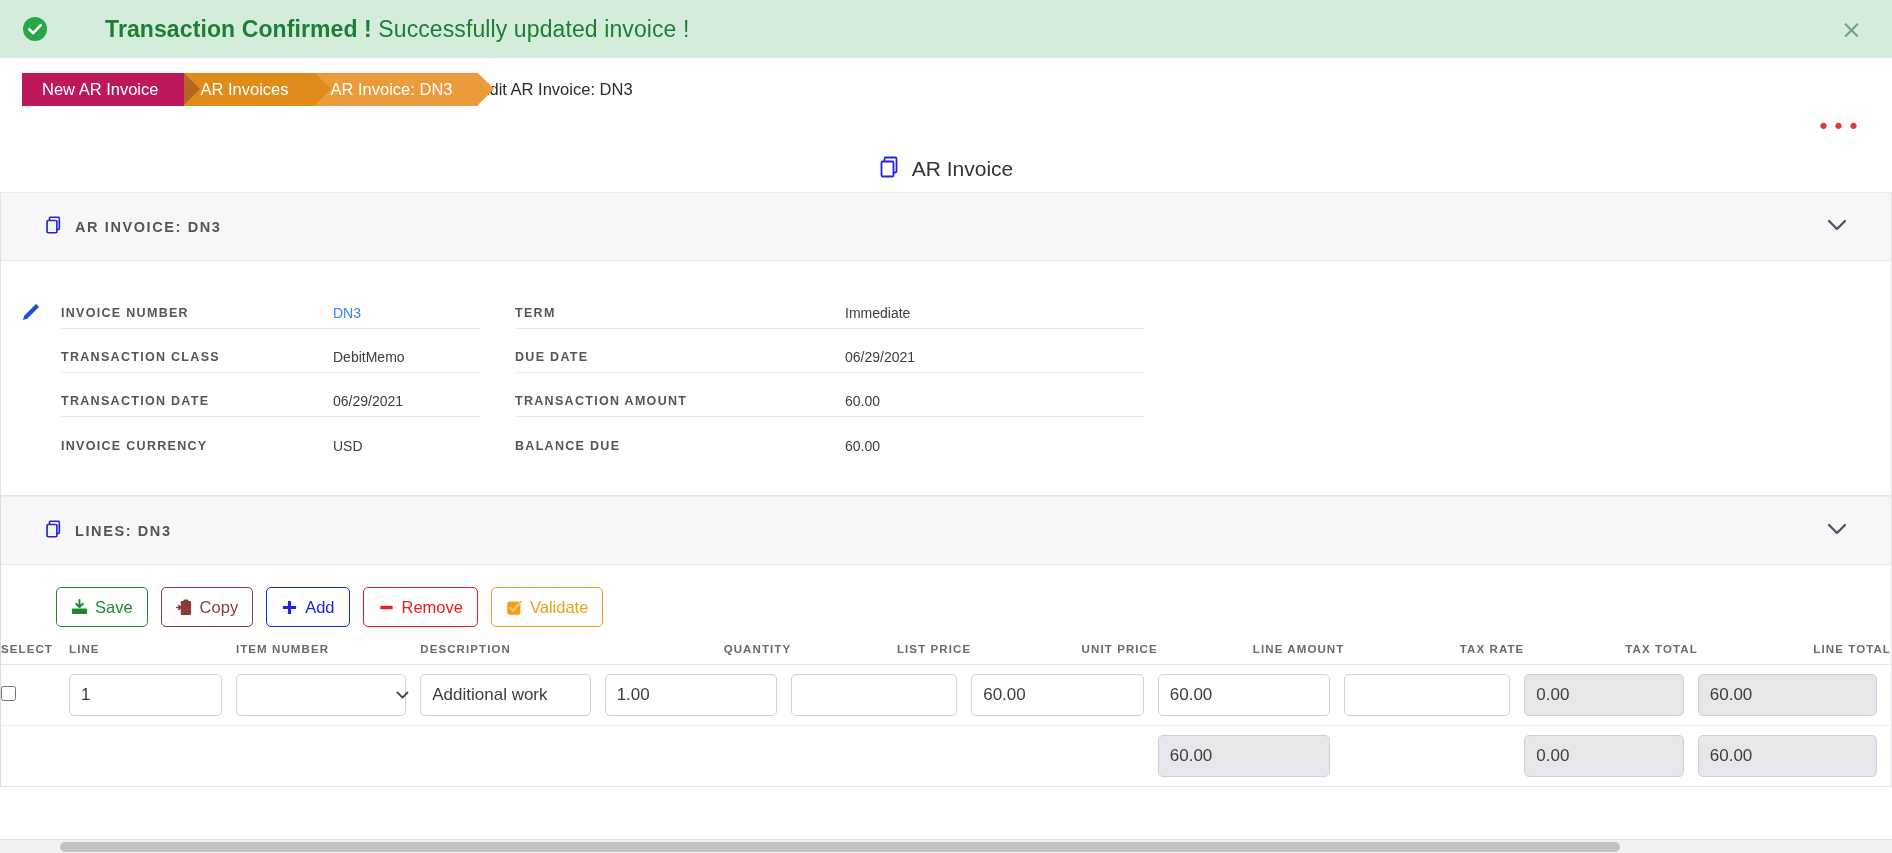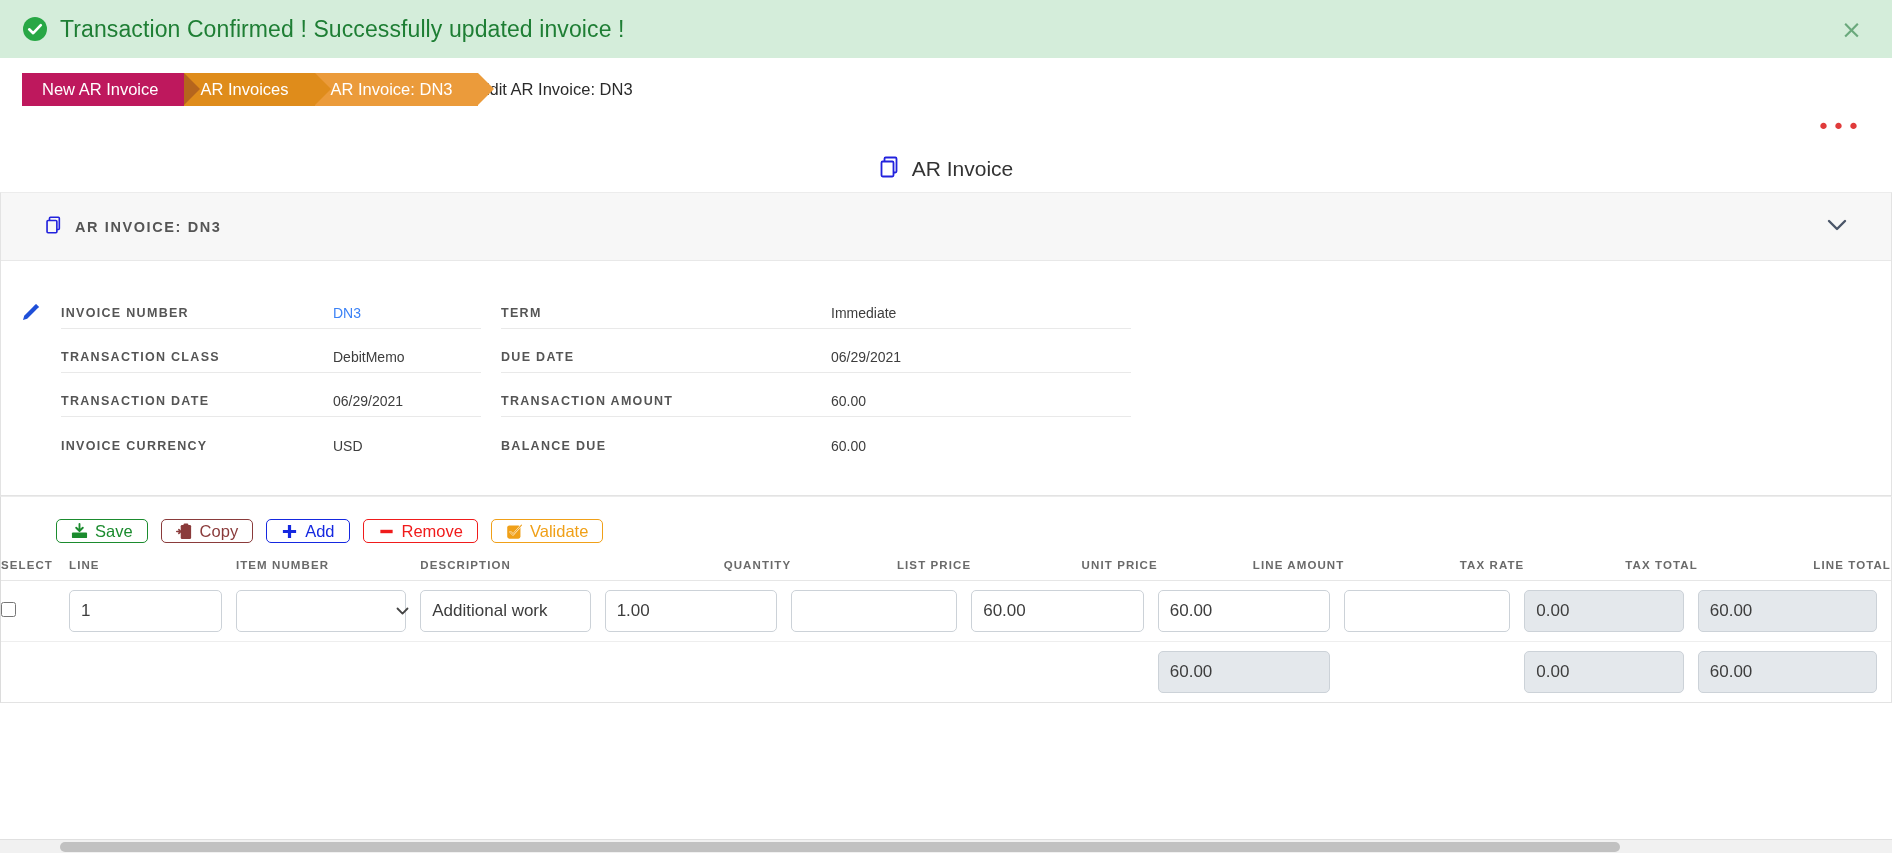--- a/index.html
+++ b/index.html
@@ -13,21 +13,21 @@
   
   .alert {
     position: relative;
     height: 58px;
     background: #d4edda;
     display: flex; align-items: center;
     padding: 0 22px;
   }
   .alert-check { width: 26px; height: 26px; flex: 0 0 26px; margin-right: 12px; }
   .alert-text { font-size: 23px; color: #1e7e34; letter-spacing: .1px; white-space: nowrap; }
-  .alert-text b { font-weight: normal; }
+  .alert-text b { font-weight: bold; margin-left: 45px; }
   .alert-close {
     position: absolute; right: 30px; top: 50%; transform: translateY(-50%);
     font-size: 25px; line-height: 1; color: #6aa97c; cursor: pointer;
     font-family: "DejaVu Sans", sans-serif;
   }
 
   
   .crumb-bar { height: 62px; display: flex; align-items: center; padding-left: 22px; background:#fff; }
   .crumbs { display: flex; align-items: stretch; height: 33px; }
   .crumb {
@@ -77,21 +77,21 @@
   .chev {
     position: absolute; right: 44px; top: 50%; transform: translateY(-50%);
     cursor: pointer;
   }
 
   
   .detail-body { display: flex; padding: 24px 0 34px 0; }
   .pencil-col { width: 60px; flex: 0 0 60px; display: flex; justify-content: center; padding-top: 16px; }
   .dcol { display: flex; flex-direction: column; }
   .dcol.col1 { width: 420px; flex: 0 0 420px; }
-  .dcol.col2 { width: 630px; flex: 0 0 630px; margin-left: 20px; }
+  .dcol.col2 { width: 630px; flex: 0 0 630px; margin-left: 34px; }
   .dcol.col3 { width: 640px; flex: 0 0 640px; margin-left: 62px; }
   .frow {
     display: flex; align-items: flex-end; min-height: 44px;
     border-bottom: 1px solid #e9e9e9; padding-bottom: 6px;
   }
   .frow:last-child { border-bottom: none; }
   .frow .fl {
     font-size: 12.5px; font-weight: bold; color: #555;
     letter-spacing: 1.3px; flex: 0 0 auto; line-height: 18px;
   }
@@ -104,21 +104,21 @@
   .frow.addr .fl { align-self: center; }
   .addr-lines { font-size: 13px; color: #3d3d3d; line-height: 19px; }
   .addr-lines .street { display: block; margin-bottom: 16px; }
 
   
   .lines-card { border-left: 1px solid #dcdcdc; }
   .lines-body { padding: 22px 0 0 0; }
   .toolbar { display: flex; gap: 13px; padding: 0 0 16px 55px; }
   .tbtn {
     display: inline-flex; align-items: center; gap: 7px;
-    height: 24px; padding: 0 14px;
+    height: 40px; padding: 0 14px;
     background: #fff; border: 1px solid currentColor; border-radius: 5px;
     font-size: 16.5px; cursor: pointer; white-space: nowrap;
   }
   .tbtn .ic { display: inline-flex; align-items: center; }
   .tbtn.save { color: #1b8b2e; }
   .tbtn.copy { color: #8a3b3b; }
   .tbtn.add  { color: #1528e0; }
   .tbtn.remove { color: #f01b1b; }
   .tbtn.validate { color: #f0a018; }
 
@@ -282,20 +282,34 @@
       <div class="frow">
         <span class="fl">BALANCE DUE</span>
         <span class="fv">60.00</span>
       </div>
     </div>
 
   </div>
 </div>
 
 <div class="card lines-card">
+  <div class="card-head">
+    <span>
+      <svg width="18" height="18" viewBox="0 0 22 22">
+        <rect x="5.5" y="1.5" width="12" height="15" rx="1.2" fill="none" stroke="#2222dd" stroke-width="2"></rect>
+        <rect x="2.5" y="5.5" width="12" height="15" rx="1.2" fill="#f7f7f7" stroke="#2222dd" stroke-width="2"></rect>
+      </svg>
+    </span>
+    <span class="ttl">LINES: DN3</span>
+    <span class="chev">
+      <svg width="20" height="13" viewBox="0 0 20 13">
+        <path d="M2 2 L10 10 L18 2" fill="none" stroke="#4a5568" stroke-width="2.4" stroke-linecap="round" stroke-linejoin="round"></path>
+      </svg>
+    </span>
+  </div>
 
   <div class="lines-body">
 
     <div class="toolbar">
       <button class="tbtn save">
         <span class="ic">
           <svg width="17" height="17" viewBox="0 0 18 18">
             <rect x="1" y="10" width="16" height="6" rx="1" fill="#1b8b2e"></rect>
             <path d="M9 1 L9 8 M5.5 5 L9 8.5 L12.5 5" fill="none" stroke="#1b8b2e" stroke-width="2" stroke-linecap="round" stroke-linejoin="round"></path>
           </svg>

